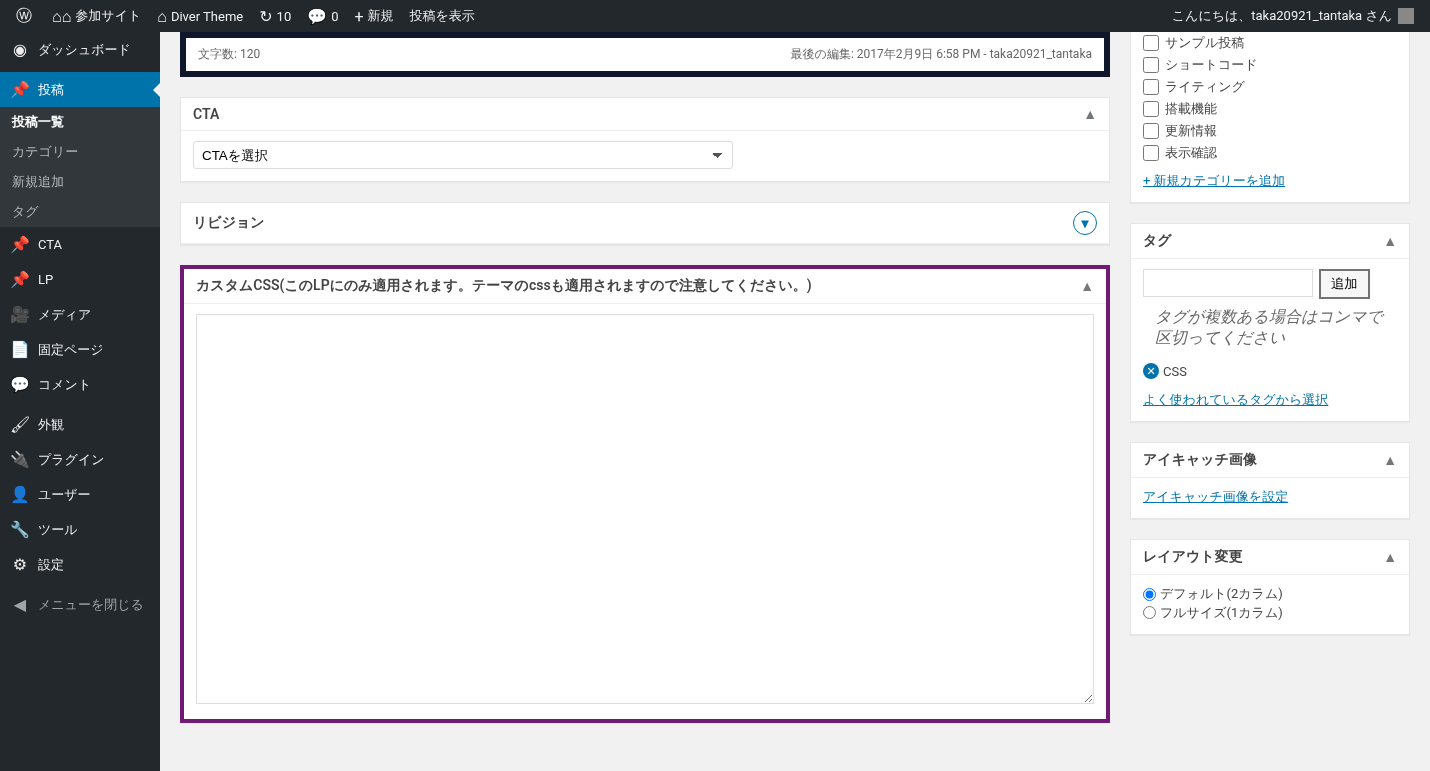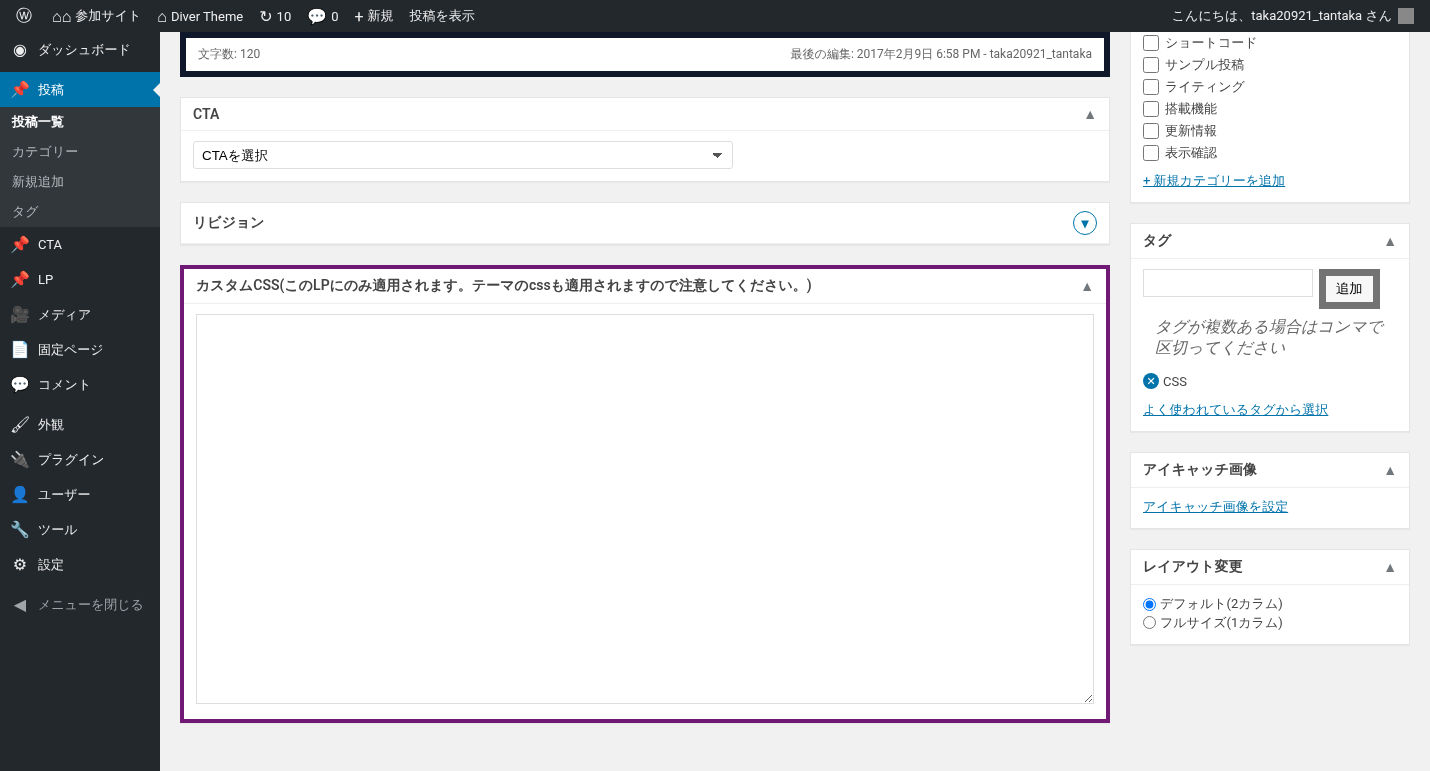--- a/index.html
+++ b/index.html
@@ -50,21 +50,21 @@
 
 textarea.customcss { width: 100%; height: 390px; resize: both; border: 1px solid #ddd; padding: 4px; font-family: monospace; }
 
 
 .catlist label { display: flex; align-items: center; padding: 2px 0; }
 .catlist input[type=checkbox] { margin-right: 6px; width: 16px; height: 16px; border: 1px solid #b4b9be; }
 .addcat-link { color: #0073aa; text-decoration: underline; cursor: pointer; margin-top: 8px; display: inline-block; }
 .link { color: #0073aa; text-decoration: underline; cursor: pointer; }
 
 .tagbox input[type=text] { border: 1px solid #ddd; padding: 3px 5px; width: 170px; height: 28px; }
-.tagbox button { border: 7px solid #737373; background: #f7f7f7; padding: 4px 10px; cursor: pointer; }
+.tagbox button { border: 2px solid #737373; background: #f7f7f7; padding: 4px 10px; cursor: pointer; }
 .tag-help { color: #666; font-style: italic; margin: 8px 12px; font-size: 16px; }
 .tag-chip { display: inline-flex; align-items: center; margin-top: 6px; }
 .tag-chip .x { width: 16px; height: 16px; border-radius: 50%; background: #0073aa; color: #fff; display: inline-flex; align-items: center; justify-content: center; font-size: 11px; margin-right: 4px; cursor: pointer; }
 
 .layout-opts label { display: inline-flex; align-items: center; margin-right: 4px; }
 .layout-opts input[type=radio] { margin-right: 4px; }
 </style>
 </head>
 <body>
 
@@ -207,24 +207,24 @@
     </div>
 
   </div>
 
   <div id="post-side">
 
     <div class="postbox" style="border-top:none;">
       <div class="inside catlist" id="catlist-inside" style="padding-top:0;">
       <label>
                 <input type="checkbox" style="">
+                <span>サンプル投稿</span>
+              </label><label>
+                <input type="checkbox" style="">
                 <span>ショートコード</span>
-              </label><label>
-                <input type="checkbox" style="">
-                <span>サンプル投稿</span>
               </label><label>
                 <input type="checkbox" style="">
                 <span>ライティング</span>
               </label><label>
                 <input type="checkbox" style="">
                 <span>搭載機能</span>
               </label><label>
                 <input type="checkbox" style="">
                 <span>更新情報</span>
               </label><label>

